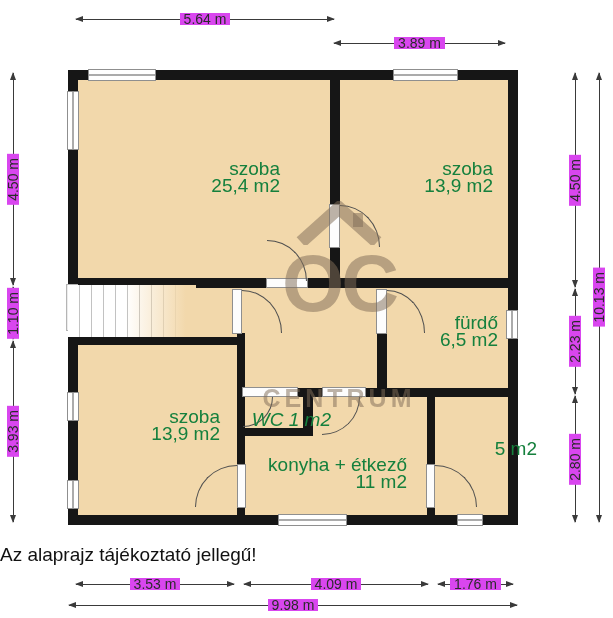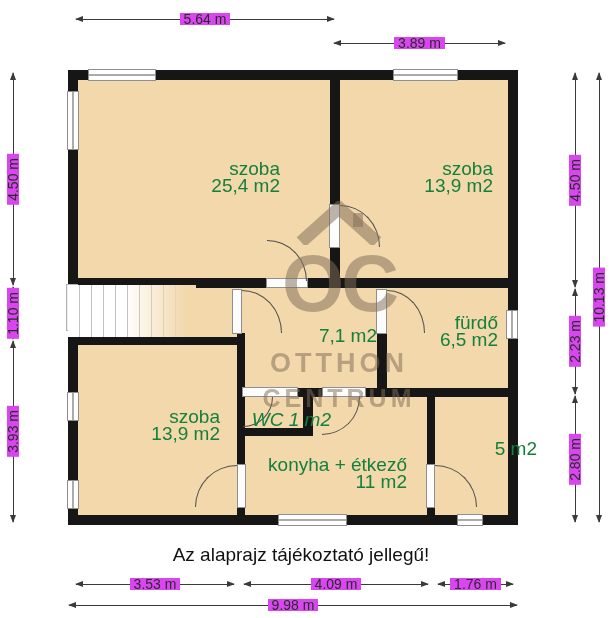--- a/index.html
+++ b/index.html
@@ -43,21 +43,21 @@
   .dim-h .dline{left:1px;right:1px;top:50%;height:1px;}
   .dim-v .dline{top:1px;bottom:1px;left:50%;width:1px;}
   .ah{position:absolute;width:0;height:0;border-style:solid;}
   .dim-h .ah-a{left:0;top:50%;margin-top:-3px;border-width:3px 8px 3px 0;border-color:transparent #3a3a3a transparent transparent;}
   .dim-h .ah-b{right:0;top:50%;margin-top:-3px;border-width:3px 0 3px 8px;border-color:transparent transparent transparent #3a3a3a;}
   .dim-v .ah-a{top:0;left:50%;margin-left:-3px;border-width:0 3px 8px 3px;border-color:transparent transparent #3a3a3a transparent;}
   .dim-v .ah-b{bottom:0;left:50%;margin-left:-3px;border-width:8px 3px 0 3px;border-color:#3a3a3a transparent transparent transparent;}
   .dlabel{position:relative;background:#d946ef;font-size:14px;color:#2b2b2b;line-height:12px;padding:0 4px;white-space:nowrap;}
   .dim-v .dlabel{writing-mode:vertical-rl;transform:rotate(180deg);padding:4px 0;}
   
-  #disclaimer{left:0;top:544px;width:602px;text-align:center;font-size:19px;color:#111;z-index:60;}
+  #disclaimer{left:0;top:544px;width:602px;font-size:19px;color:#111;z-index:60;}
 </style>
 </head>
 <body>
 
 <div class="abs" id="plan-outline"></div>
 
 <div class="wall" style="left:330px;top:80px;width:10px;height:125px;"></div>
 <div class="wall" style="left:330px;top:247px;width:10px;height:36px;"></div>
 <div class="wall" style="left:78px;top:278px;width:189px;height:10px;"></div>
 <div class="wall" style="left:307px;top:278px;width:201px;height:10px;"></div>
@@ -110,21 +110,20 @@
 
 <div class="room-label" style="left:140px;top:160px;width:140px;">
   <span class="nm">szoba</span>
   <span class="ar">25,4 m2</span>
 </div>
 <div class="room-label" style="left:353px;top:160px;width:140px;">
   <span class="nm">szoba</span>
   <span class="ar">13,9 m2</span>
 </div>
 <div class="room-label" style="left:237px;top:327px;width:140px;">
-  <span class="ar">7,1 m2</span>
 </div>
 <div class="room-label" style="left:378px;top:314px;width:120px;">
   <span class="nm">fürdő</span>
   <span class="ar">6,5 m2</span>
 </div>
 <div class="room-label" style="left:80px;top:408px;width:140px;">
   <span class="nm">szoba</span>
   <span class="ar">13,9 m2</span>
 </div>
 <div class="room-label inline" style="left:211px;top:411px;width:120px;">
@@ -138,21 +137,20 @@
 <div class="room-label" style="left:417px;top:440px;width:120px;">
   <span class="ar">5 m2</span>
 </div>
 
 <div class="abs" id="watermark">
   <svg width="92" height="44" style="position:absolute;left:261px;top:201px;" viewBox="0 0 92 44">
     <path d="M8 41 L46 7 L84 41" fill="none" stroke="currentColor" stroke-width="13"></path>
     <rect x="60" y="12" width="10" height="14" fill="currentColor"></rect>
   </svg>
   <div id="wm-logo">OC</div>
-  <div id="wm-line1">OTTHON</div>
   <div id="wm-line2">CENTRUM</div>
 </div>
 
 <div class="dim dim-h" style="left:75px;top:12px;width:260px;">
   <span class="dline"></span>
     <span class="ah ah-a"></span>
     <span class="ah ah-b"></span>
   <span class="dlabel">5.64 m</span>
 </div>
 <div class="dim dim-h" style="left:333px;top:12px;width:173px;margin-top:24px;">

